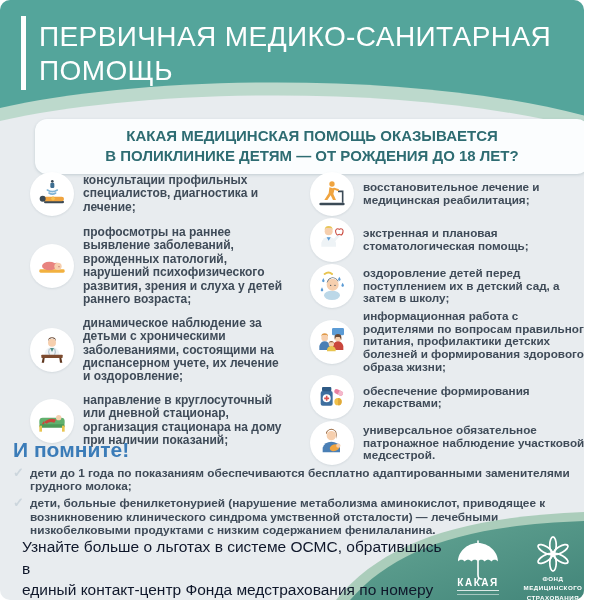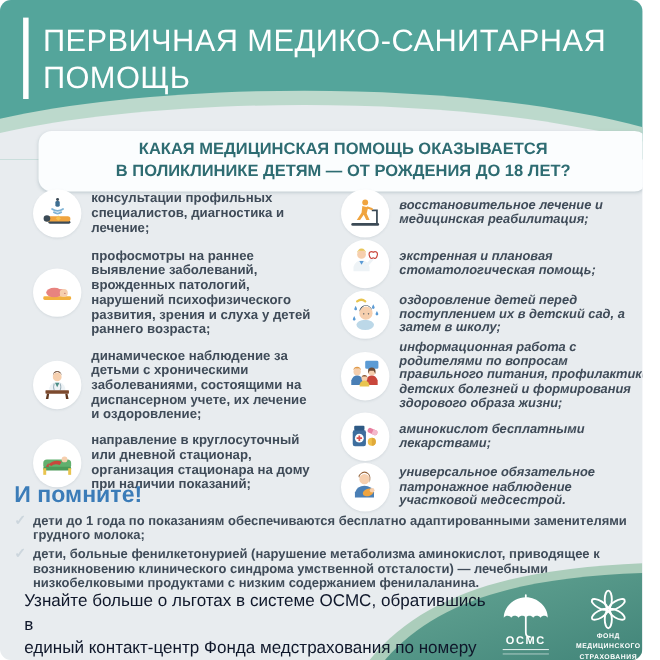--- a/index.html
+++ b/index.html
@@ -8,21 +8,21 @@
   .header-svg{position:absolute;top:0;left:0;display:block;}
   .accent-bar{position:absolute;left:21px;top:16px;width:5px;height:74px;background:#ffffff;}
   .title{position:absolute;left:39px;top:20px;color:#ffffff;font-size:28px;line-height:1.2;letter-spacing:.4px;font-weight:400;}
 
   .banner{position:absolute;left:35px;top:119px;width:530px;background:#fbfdfe;border-radius:12px;
           padding:7px 12px 8px;text-align:center;color:#2e6c72;font-weight:700;font-size:15px;line-height:1.32;
           box-shadow:0 1px 3px rgba(110,135,145,.30);}
 
   .col{position:absolute;top:172px;display:flex;flex-direction:column;}
   .col-left{left:30px;width:262px;gap:10px;}
-  .col-right{left:310px;width:284px;gap:2px;font-style:italic;}
+  .col-right{left:310px;width:284px;gap:2px;}
   .svc{display:flex;align-items:center;}
   .circ{flex:0 0 44px;width:44px;height:44px;border-radius:50%;background:#ffffff;display:flex;align-items:center;justify-content:center;box-shadow:0 1px 2px rgba(120,140,150,.18);}
   .circ svg{width:32px;height:32px;display:block;}
   .svc-text{margin-left:9px;font-size:12px;font-weight:700;color:#3f4b58;line-height:1.12;}
   .col-left .svc-text{width:202px;}
   .col-right .svc-text{width:228px;font-size:11.7px;line-height:1.08;}
 
   .reminder{position:absolute;left:13px;top:438px;width:566px;}
   .rem-title{color:#3b7cb8;font-size:21px;font-weight:700;margin-bottom:5px;}
   .rem{position:relative;padding-left:17px;font-size:11.8px;font-weight:700;color:#3f4b58;line-height:1.12;margin-bottom:4px;}
@@ -182,21 +182,21 @@
             <circle cx="16" cy="26" r="6" fill="#fff"></circle>
             <path d="M14.8 22.3h2.4v2.5h2.5v2.4h-2.5v2.5h-2.4v-2.5h-2.5v-2.4h2.5z" fill="#d9534f"></path>
             <g transform="rotate(24 34 17)">
               <rect x="27" y="13.5" width="14" height="7" rx="3.5" fill="#e87fa0"></rect>
               <path d="M34 13.5h3.5a3.5 3.5 0 0 1 0 7H34z" fill="#f4b8cb"></path>
             </g>
             <circle cx="33" cy="31" r="5.5" fill="#f0c04a"></circle>
             <path d="M33 25.5a5.5 5.5 0 0 1 0 11z" fill="#e0a93a"></path>
           </svg>
         </span>
-    <div class="svc-text">аминокислот бесплатными лекарствами;</div>
+    <div class="svc-text">обеспечение формирования лекарствами;</div>
   </div>
       <div class="svc">
     <span class="circ">
           <svg viewBox="0 0 48 48">
             <circle cx="23" cy="13" r="7" fill="#f6cfae"></circle>
             <path d="M16 11a7 7 0 0 1 14 0v7q2.5-9-.8-12.3T23 2.5t-6.2 3.2T16 11z" fill="#9a6a42"></path>
             <path d="M10 38v-7q3-9 13-9t13 9v7z" fill="#4a7fb5"></path>
             <ellipse cx="28" cy="31" rx="7.5" ry="5" fill="#f0a43f" transform="rotate(-18 28 31)"></ellipse>
             <circle cx="33.5" cy="28" r="3.2" fill="#f6cfae"></circle>
           </svg>
@@ -234,21 +234,21 @@
     <div>Узнайте больше о льготах в системе ОСМС, обратившись в</div>
     <div>единый контакт-центр Фонда медстрахования по номеру</div>
 
   </div>
 
   <div class="logo-osms">
     <svg width="46" height="42" viewBox="0 0 46 42">
       <path d="M23 3C12 3 3 12 3 21.5c1.8-2.2 5-2.2 6.7 0 1.7-2.2 5-2.2 6.7 0 1.7-2.2 5-2.2 6.6 0 1.7-2.2 5-2.2 6.7 0 1.7-2.2 5-2.2 6.7 0 1.6-2.2 4.9-2.2 6.6 0C43 12 34 3 23 3z" fill="#fff"></path>
       <path d="M23 1v3M23 21v14c0 2.5 1.6 4 3.8 4" stroke="#fff" stroke-width="1.6" fill="none" stroke-linecap="round"></path>
     </svg>
-    <div class="lbl">ОСМС</div>
+    <div class="lbl">КАКАЯ</div>
     <div class="sub"></div>
   </div>
 
   <div class="logo-fund">
     <svg width="38" height="38" viewBox="0 0 40 40">
       <g transform="translate(20,20)" stroke="#fff" stroke-width="1.8" fill="none">
         <ellipse rx="3.4" ry="8.5" cy="-9.5"></ellipse>
         <ellipse rx="3.4" ry="8.5" cy="-9.5" transform="rotate(60)"></ellipse>
         <ellipse rx="3.4" ry="8.5" cy="-9.5" transform="rotate(120)"></ellipse>
         <ellipse rx="3.4" ry="8.5" cy="-9.5" transform="rotate(180)"></ellipse>

